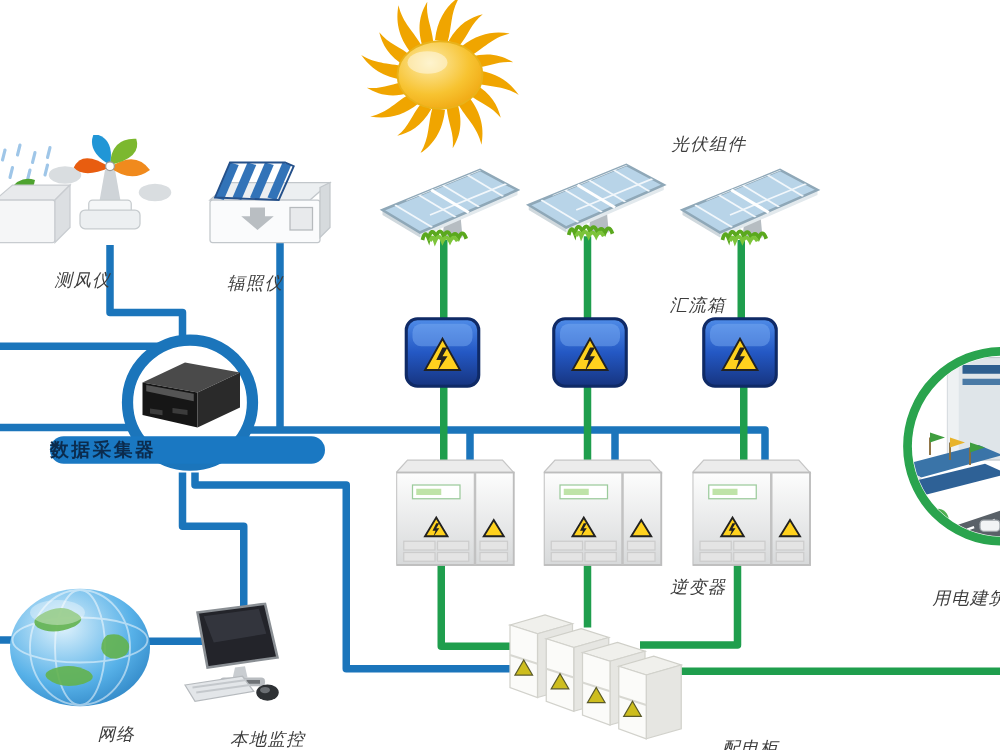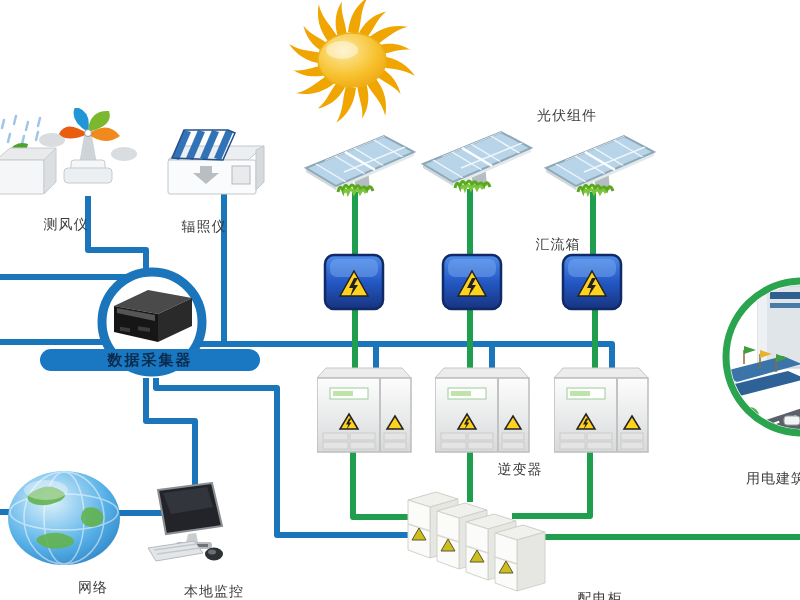--- a/index.html
+++ b/index.html
@@ -1,25 +1,25 @@
 <!DOCTYPE html>
 <html style="--data-line: #1b75bb; --power-line: #1f9e4d; --collector-pill: #1a78c2; --label-text: #3c3c3c; --combiner-blue: #2458c4; --warning-yellow: #ffd21e; --sun-gold: #f0a500; --building-ring: #2aa44e;"><head>
 <meta charset="utf-8">
 <style>
   html,body{margin:0;padding:0;}
   body{font-family:"Liberation Sans", sans-serif;}
   #canvas{position:relative;width:800px;height:600px;background:#ffffff;overflow:hidden;}
   #canvas svg{display:block;}
   .layer{position:absolute;left:0;top:0;}
   .node{position:absolute;}
-  .lbl{position:absolute;font-size:14px;color:var(--label-text);text-align:center;letter-spacing:1px;white-space:nowrap;}
+  .lbl{position:absolute;font-size:14px;color:var(--label-text);text-align:center;letter-spacing:1px;white-space:nowrap;font-style:italic;}
   .line-data{stroke:var(--data-line);stroke-width:6;fill:none;stroke-linejoin:round;}
   .line-power{stroke:var(--power-line);stroke-width:6;fill:none;stroke-linejoin:round;}
   .pill{position:absolute;left:40px;top:349px;width:220px;height:22px;border-radius:17px;
-        background:var(--collector-pill);display:flex;align-items:center;justify-content:center;}
+        background:var(--collector-pill);display:flex;align-items:center;}
   .pill span{font-size:15px;font-weight:bold;color:#0b2b4d;letter-spacing:2px;}
   .warn{fill:var(--warning-yellow);stroke:#222;stroke-width:1.5;}
 </style>
 </head>
 <body>
 
 <div id="canvas">
 
   <svg class="layer" width="800" height="600">
 
@@ -366,19 +366,19 @@
         <rect x="96" y="158" width="16" height="9" rx="3" fill="#f2f4f5" stroke="#9aa0a5" stroke-width="1"></rect>
       </g>
       <circle cx="114" cy="99" r="76" fill="none" stroke="var(--building-ring)" stroke-width="7"></circle>
     </svg>
   </div>
 
   <span class="lbl" style="left:30px;top:216px;width:72px;">测风仪</span>
   <span class="lbl" style="left:168px;top:218px;width:72px;">辐照仪</span>
   <span class="lbl" style="left:521px;top:107px;width:92px;">光伏组件</span>
   <span class="lbl" style="left:524px;top:236px;width:68px;">汇流箱</span>
-  <span class="lbl" style="left:486px;top:461px;width:68px;">逆变器</span>
+  <span class="lbl" style="left:513px;top:461px;width:68px;text-align:right;">逆变器</span>
   <span class="lbl" style="left:564px;top:590px;width:72px;">配电柜</span>
   <span class="lbl" style="left:36px;top:579px;width:72px;text-align:right;">网络</span>
   <span class="lbl" style="left:170px;top:583px;width:88px;text-align:center;">本地监控</span>
   <span class="lbl" style="left:746px;top:470px;width:70px;text-align:left;">用电建筑</span>
 
 </div>
 
 </body></html>

